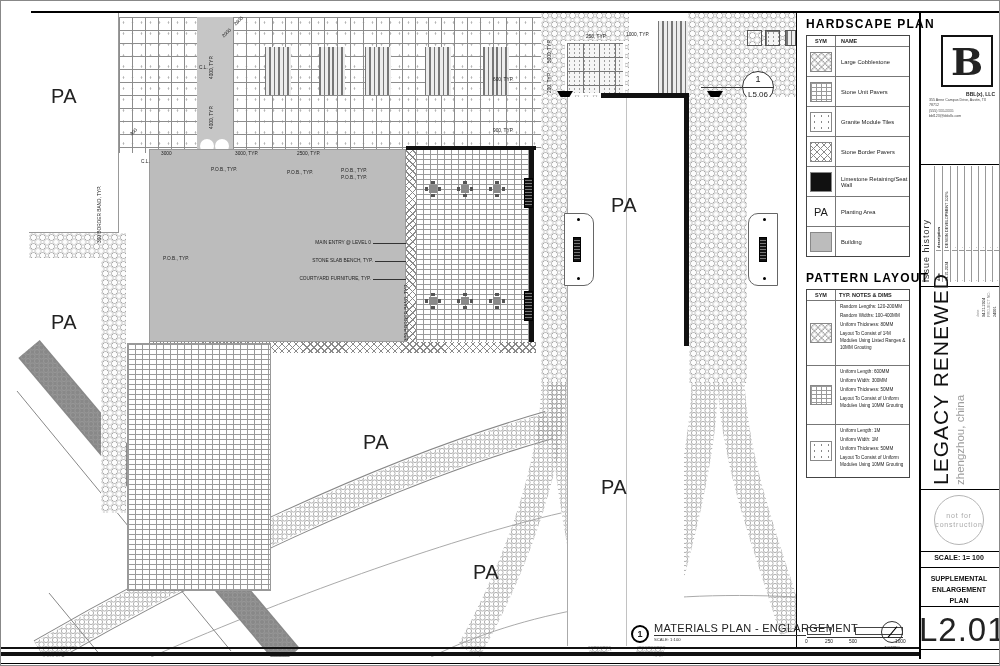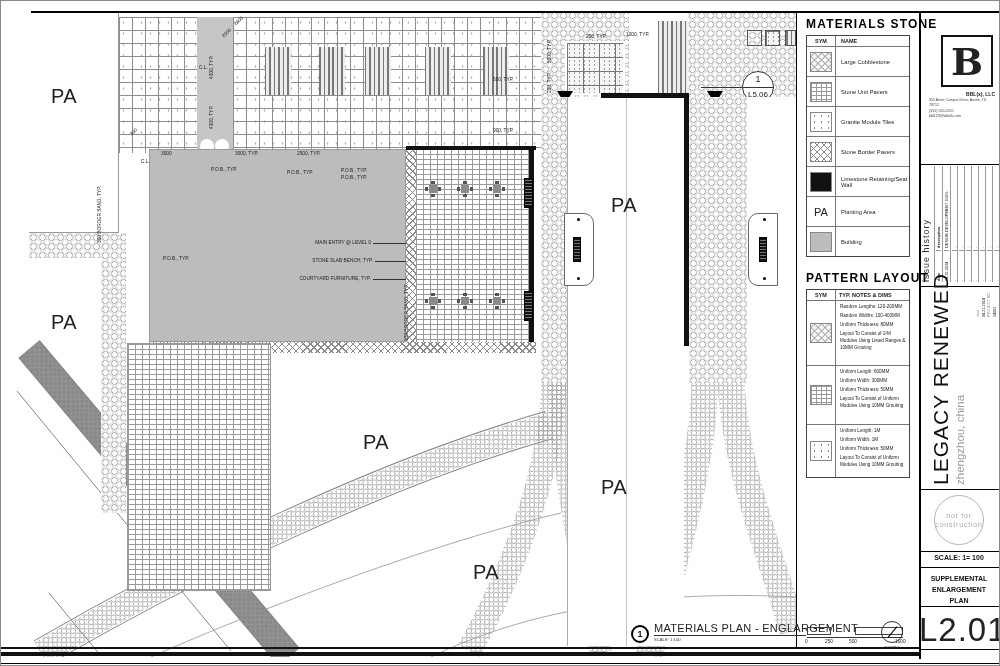--- a/index.html
+++ b/index.html
@@ -228,21 +228,21 @@
   <span class="a lbl" style="left:804px;top:638px;">0</span>
   <span class="a lbl" style="left:824px;top:638px;">250</span>
   <span class="a lbl" style="left:848px;top:638px;">500</span>
   <span class="a lbl" style="left:894px;top:638px;">1000</span>
 
   <div class="a" style="left:880px;top:620px;width:22px;height:22px;border:1px solid #333;border-radius:50%;">
     <div style="position:absolute;left:10px;top:3px;width:0;height:14px;border-left:1.5px solid #000;transform:rotate(40deg);"></div>
   </div>
   <div class="a" style="left:878px;top:644px;width:26px;text-align:center;font-size:4.2px;color:#222;">NORTH</div>
 
-  <div class="a leg-title" style="left:805px;top:16px;">MATERIALS STONE</div>
+  <div class="a leg-title" style="left:805px;top:16px;">HARDSCAPE PLAN</div>
   <div class="a leg-table" style="left:805px;top:34px;width:104px;">
     <div class="leg-row first" style="height:10px;">
       <div class="leg-sym leg-head">SYM</div>
       <div class="leg-name leg-head">NAME</div>
     </div>
     <div class="leg-row" style="height:29px;">
       <div class="leg-sym">
           <div class="swatch pat-cobble" style="background-size:7px 7px,7px 7px;background-position:0 0,3.5px 3.5px;"></div>
         </div>
       <div class="leg-name">Large Cobblestone</div>

